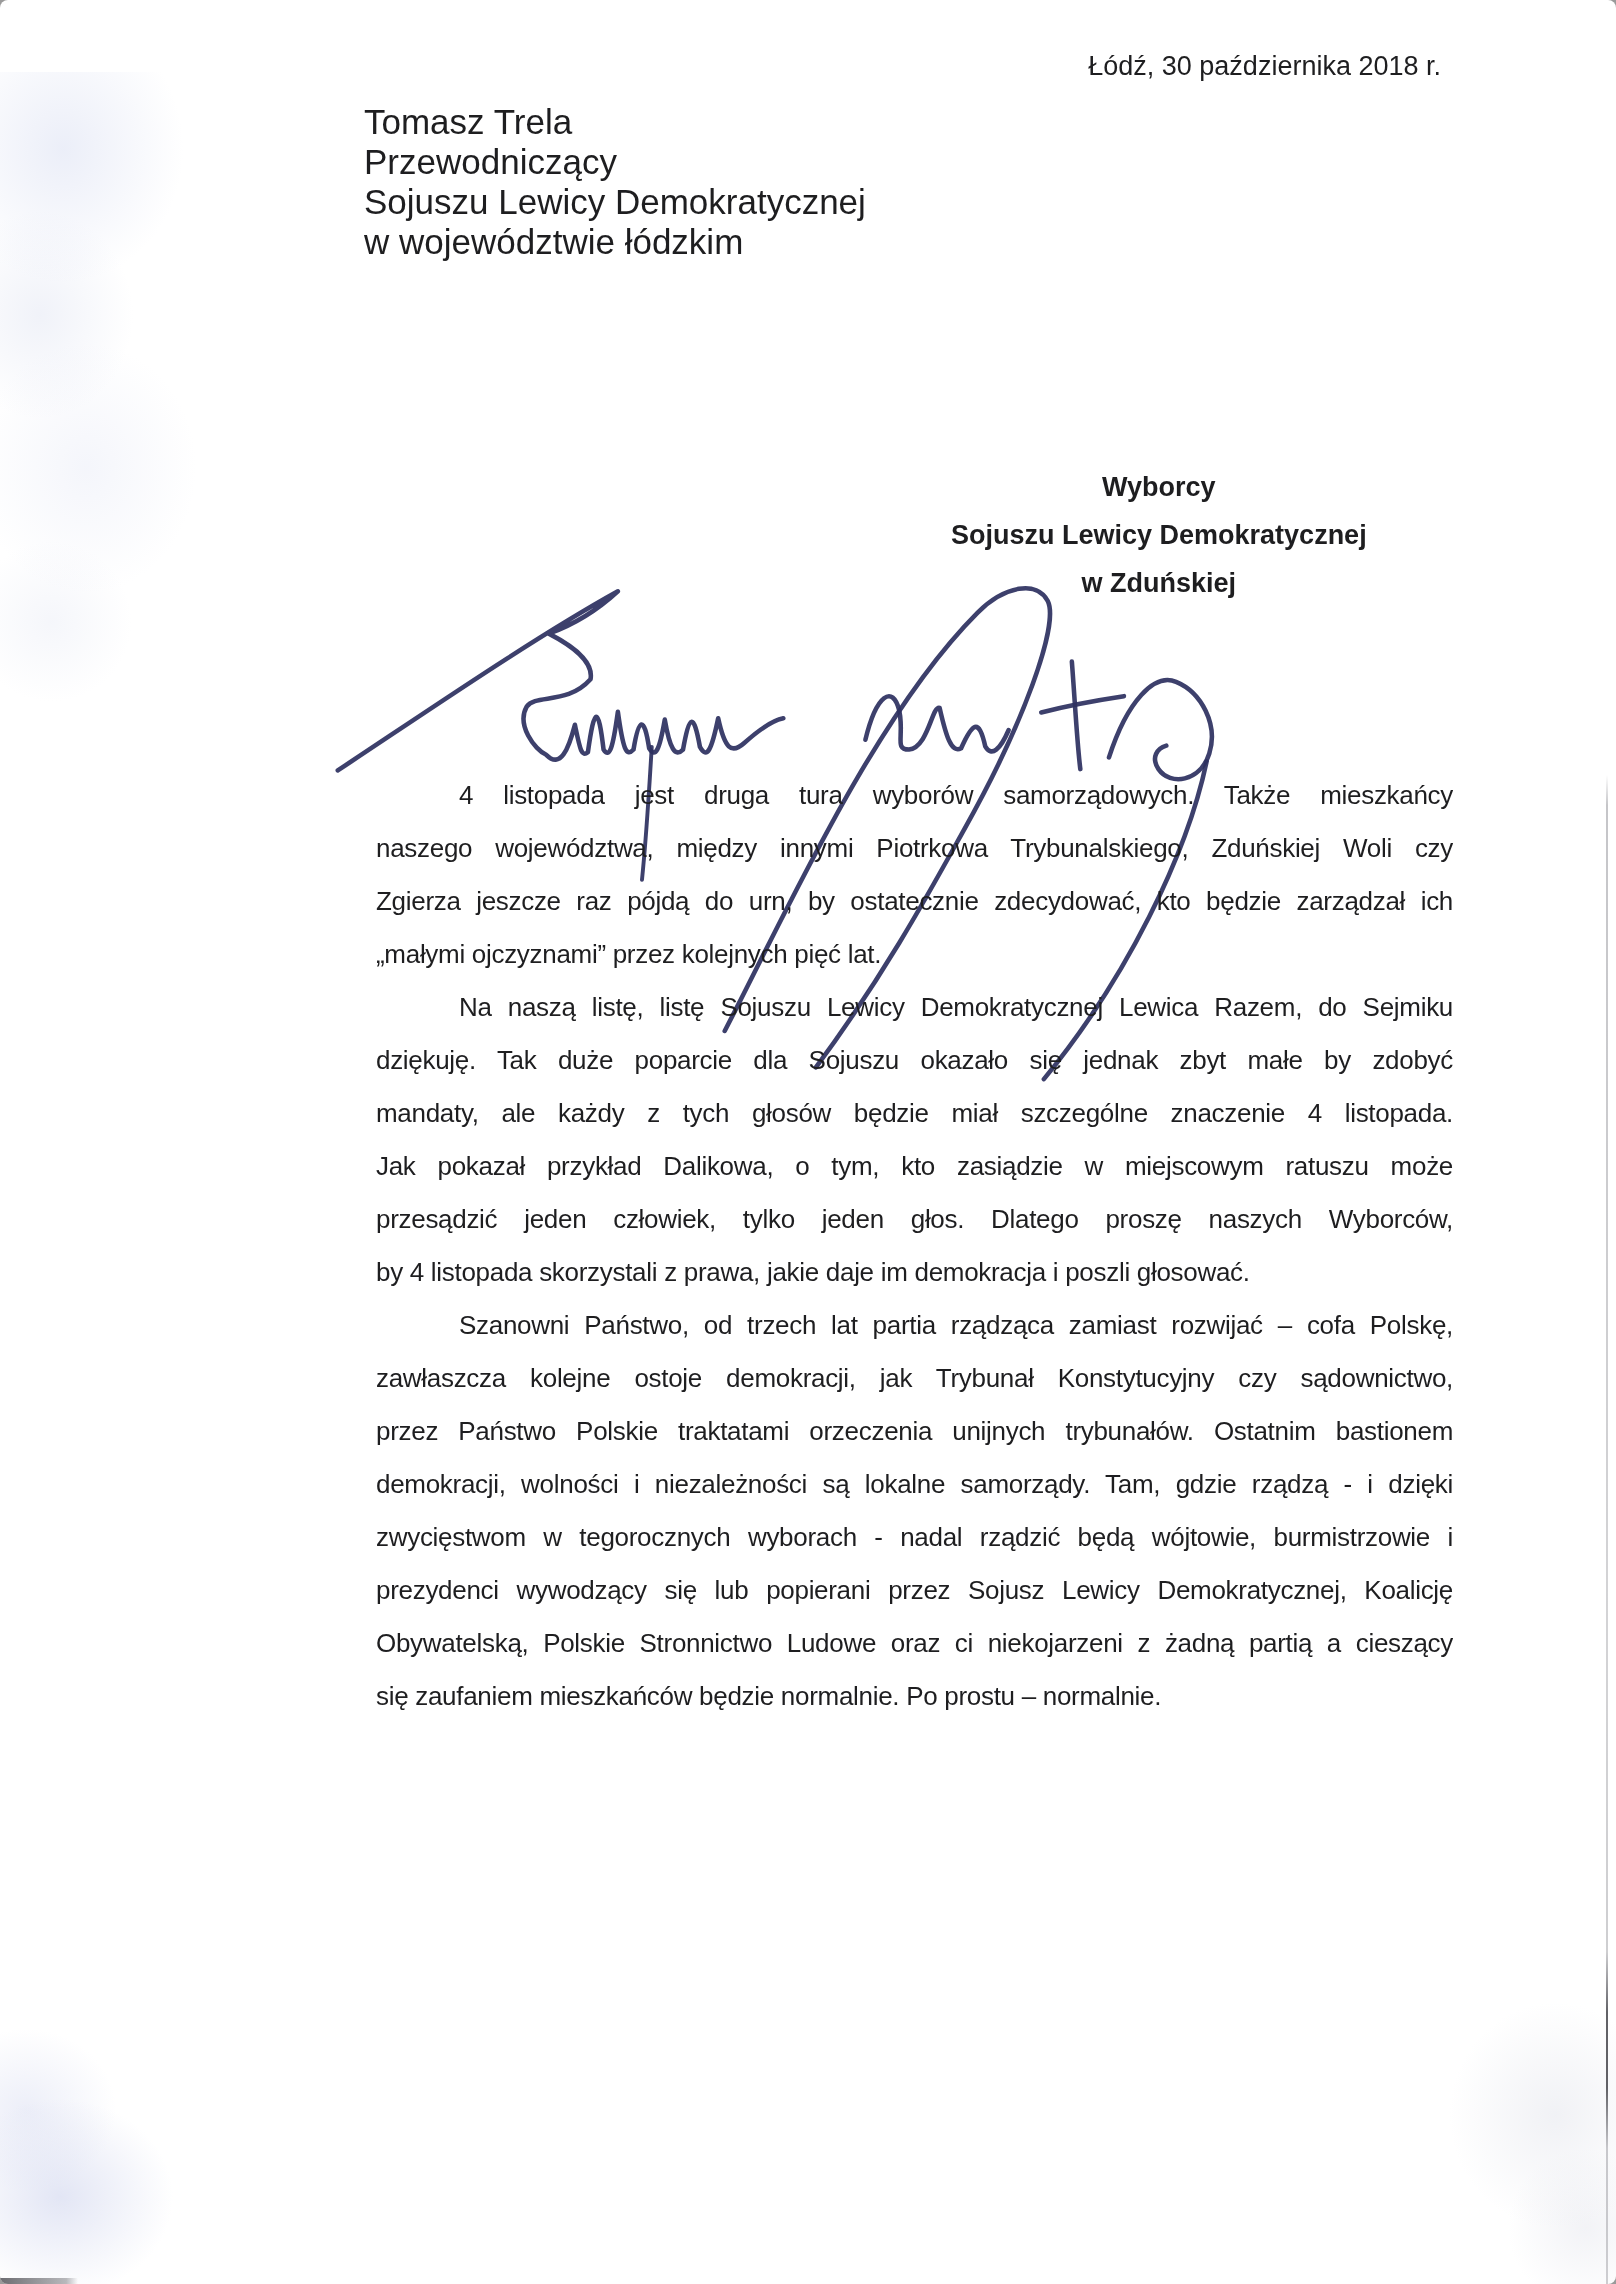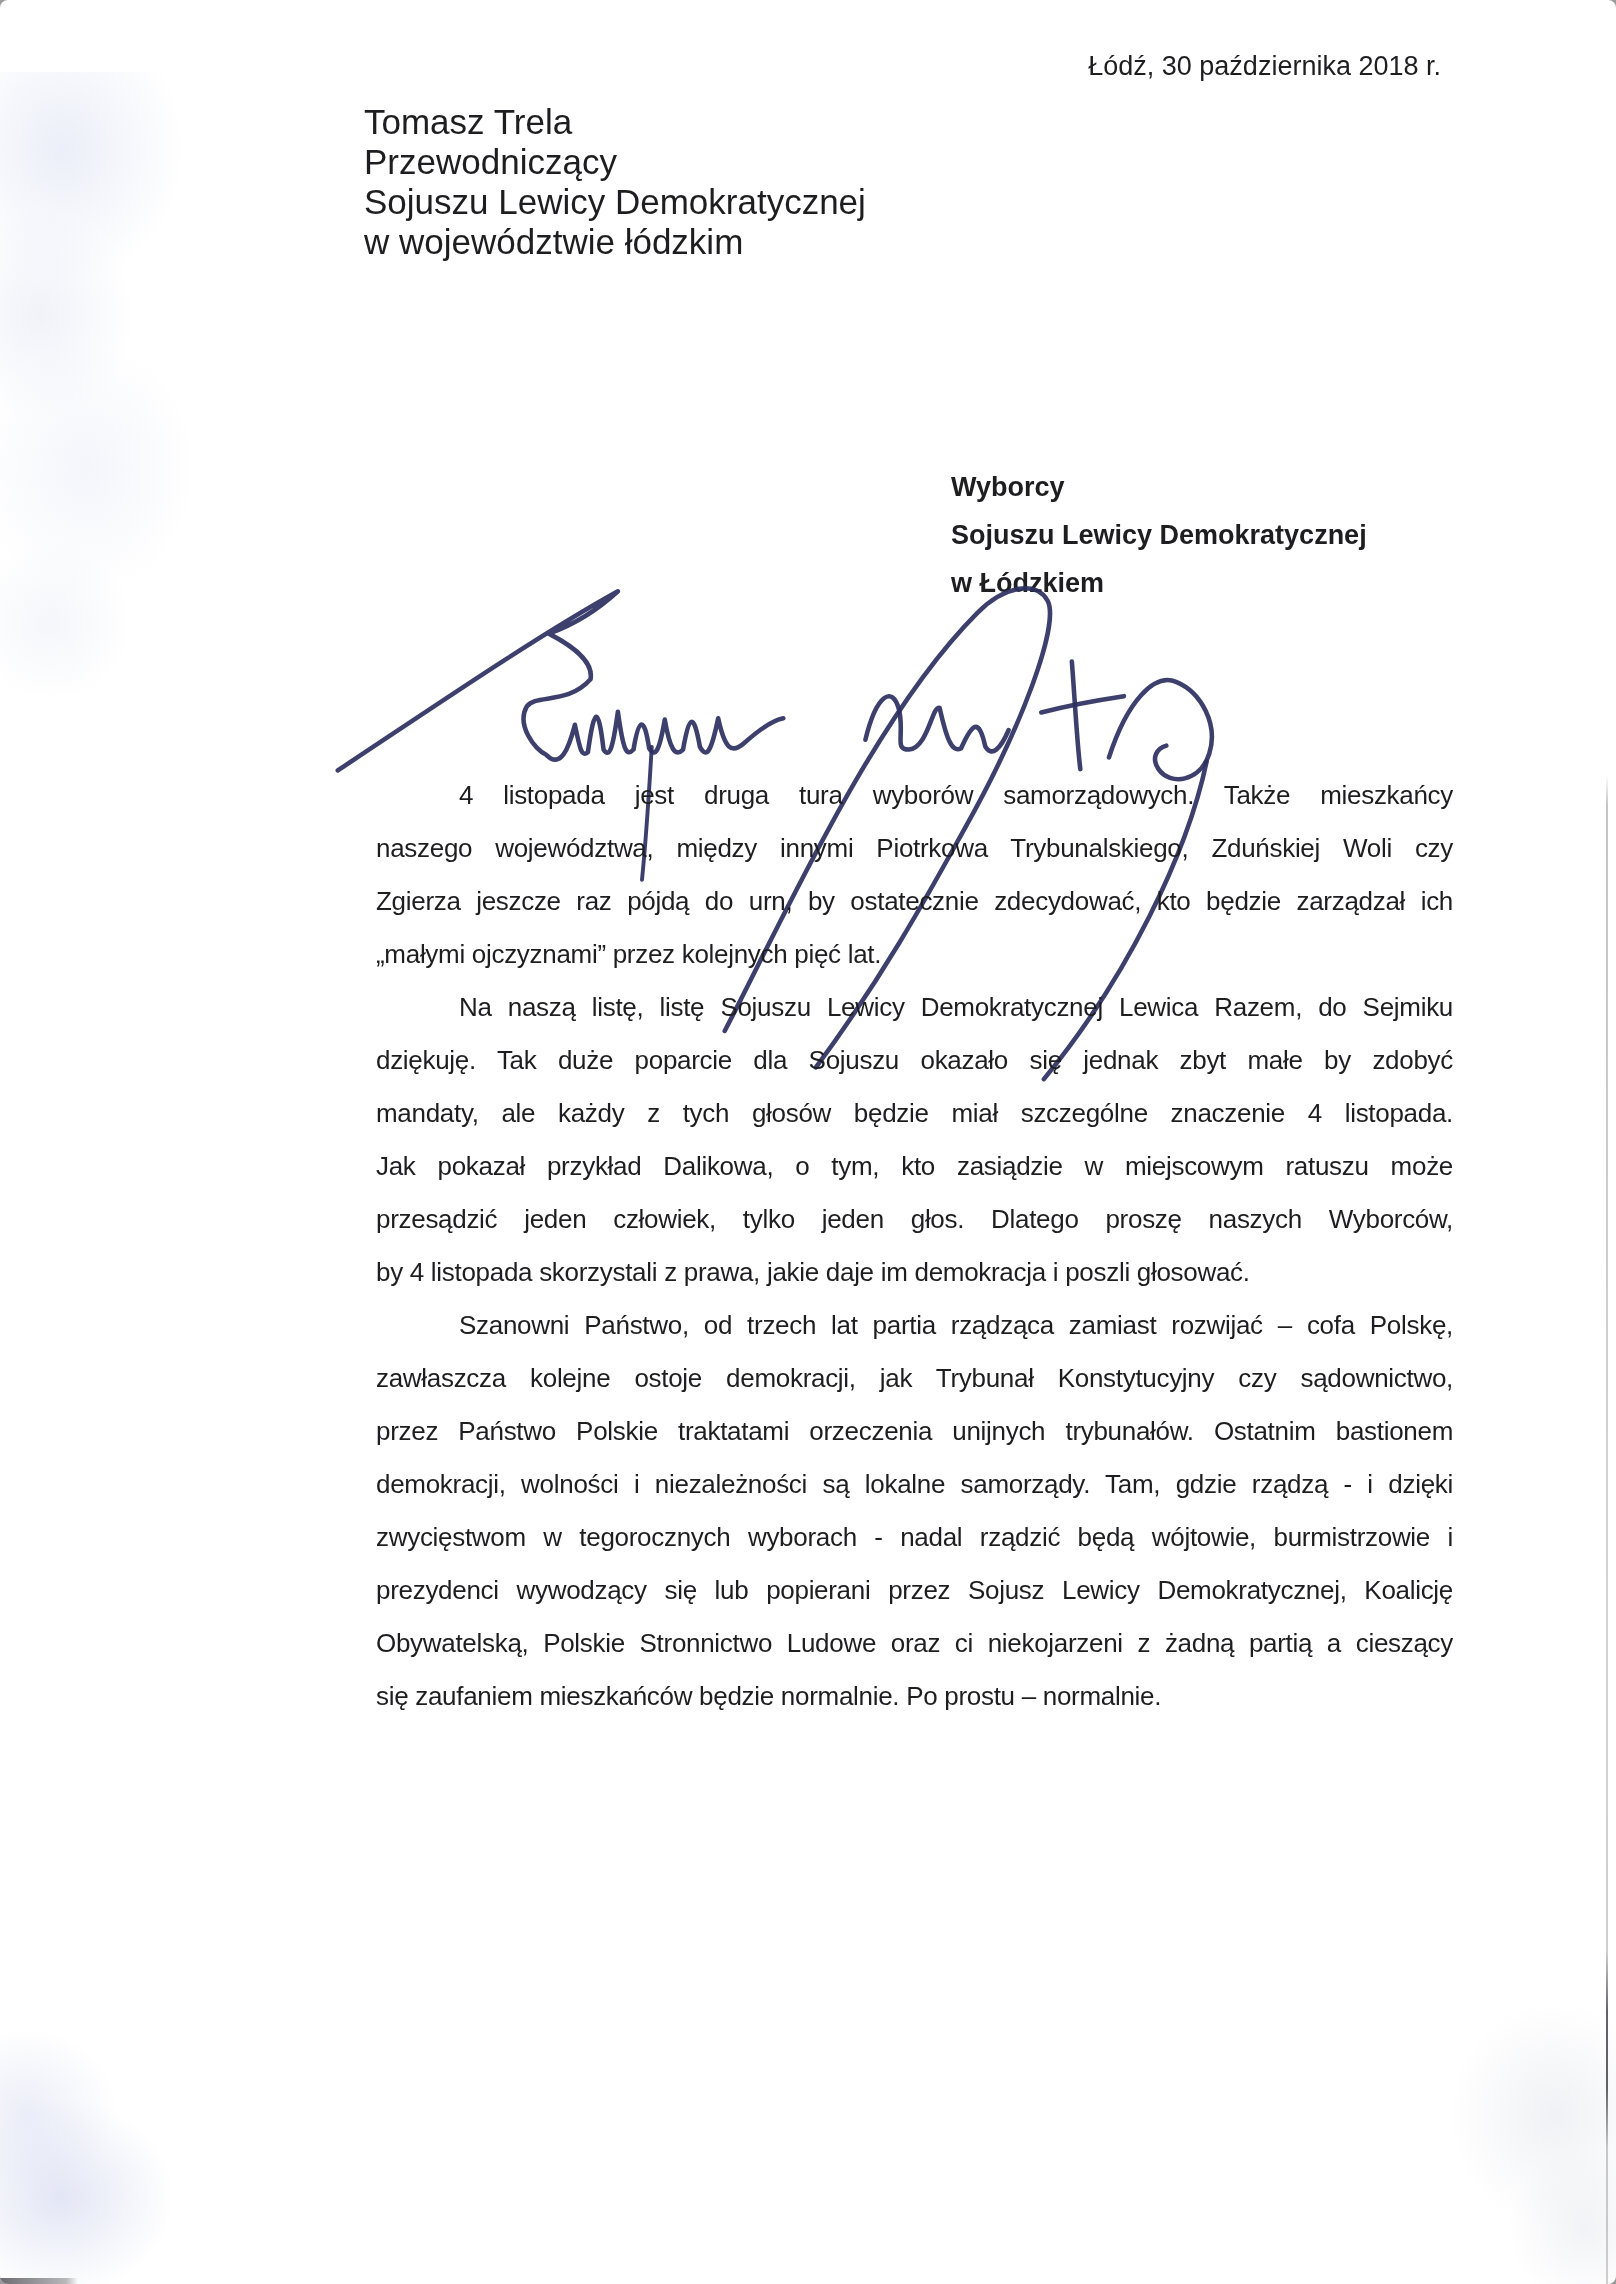--- a/index.html
+++ b/index.html
@@ -48,21 +48,21 @@
     position:absolute;left:0;top:2278px;width:78px;height:5.9px;
     background:linear-gradient(to right, rgba(60,60,66,.75), rgba(60,60,66,.35) 85%, transparent);
   }
   
   .date-line{
     position:absolute;top:50px;right:175px;
     font-size:27px;line-height:33px;text-align:right;
   }
   .sender{position:absolute;left:364px;top:102px;font-size:35px;}
   .sender .line{height:40px;line-height:40px;}
-  .recipient{position:absolute;left:951px;top:463px;font-size:27px;font-weight:bold;}
+  .recipient{position:absolute;left:951px;top:463px;font-size:27px;font-weight:bold;text-align:center;}
   .recipient .line{height:48px;line-height:48px;}
   .body-text{
     position:absolute;left:376px;top:769px;width:1077px;
     font-size:26px;letter-spacing:-0.3px;
   }
   .body-text .line{
     height:53px;line-height:53px;overflow:hidden;
     text-align:justify;
   }
   .body-text .line.j{text-align-last:justify;}
@@ -88,21 +88,21 @@
   <div class="sender" id="sender">
       <div class="line">Tomasz Trela</div>
       <div class="line">Przewodniczący</div>
       <div class="line">Sojuszu Lewicy Demokratycznej</div>
       <div class="line">w województwie łódzkim</div>
     </div>
 
   <div class="recipient" id="recipient">
       <div class="line">Wyborcy</div>
       <div class="line">Sojuszu Lewicy Demokratycznej</div>
-      <div class="line">w Łódzkiem</div>
+      <div class="line">w Zduńskiej</div>
     </div>
 
   <svg class="signature" viewBox="0 0 1500 870" xmlns="http://www.w3.org/2000/svg">
 
     <path stroke-width="7" d="M 78,332 C 220,238 380,128 508,57
       C 470,92 430,112 402,122
       C 452,148 470,170 466,192
       C 430,232 382,214 368,234
       C 352,262 380,300 398,308
       C 420,330 432,300 442,262

